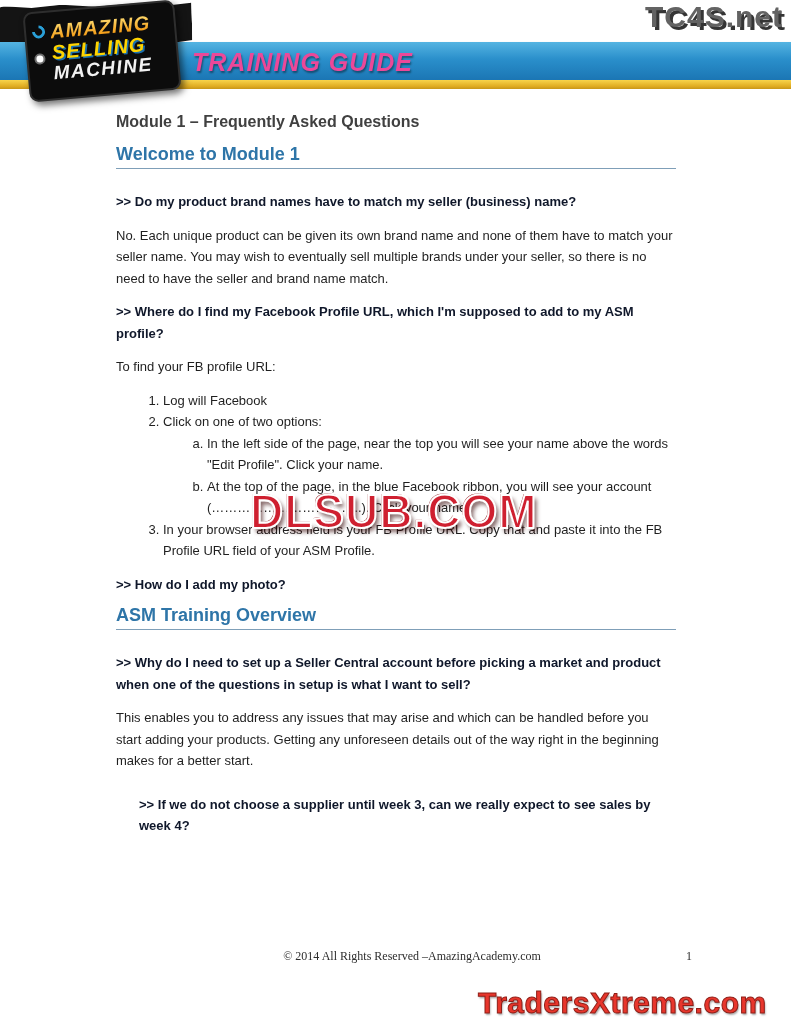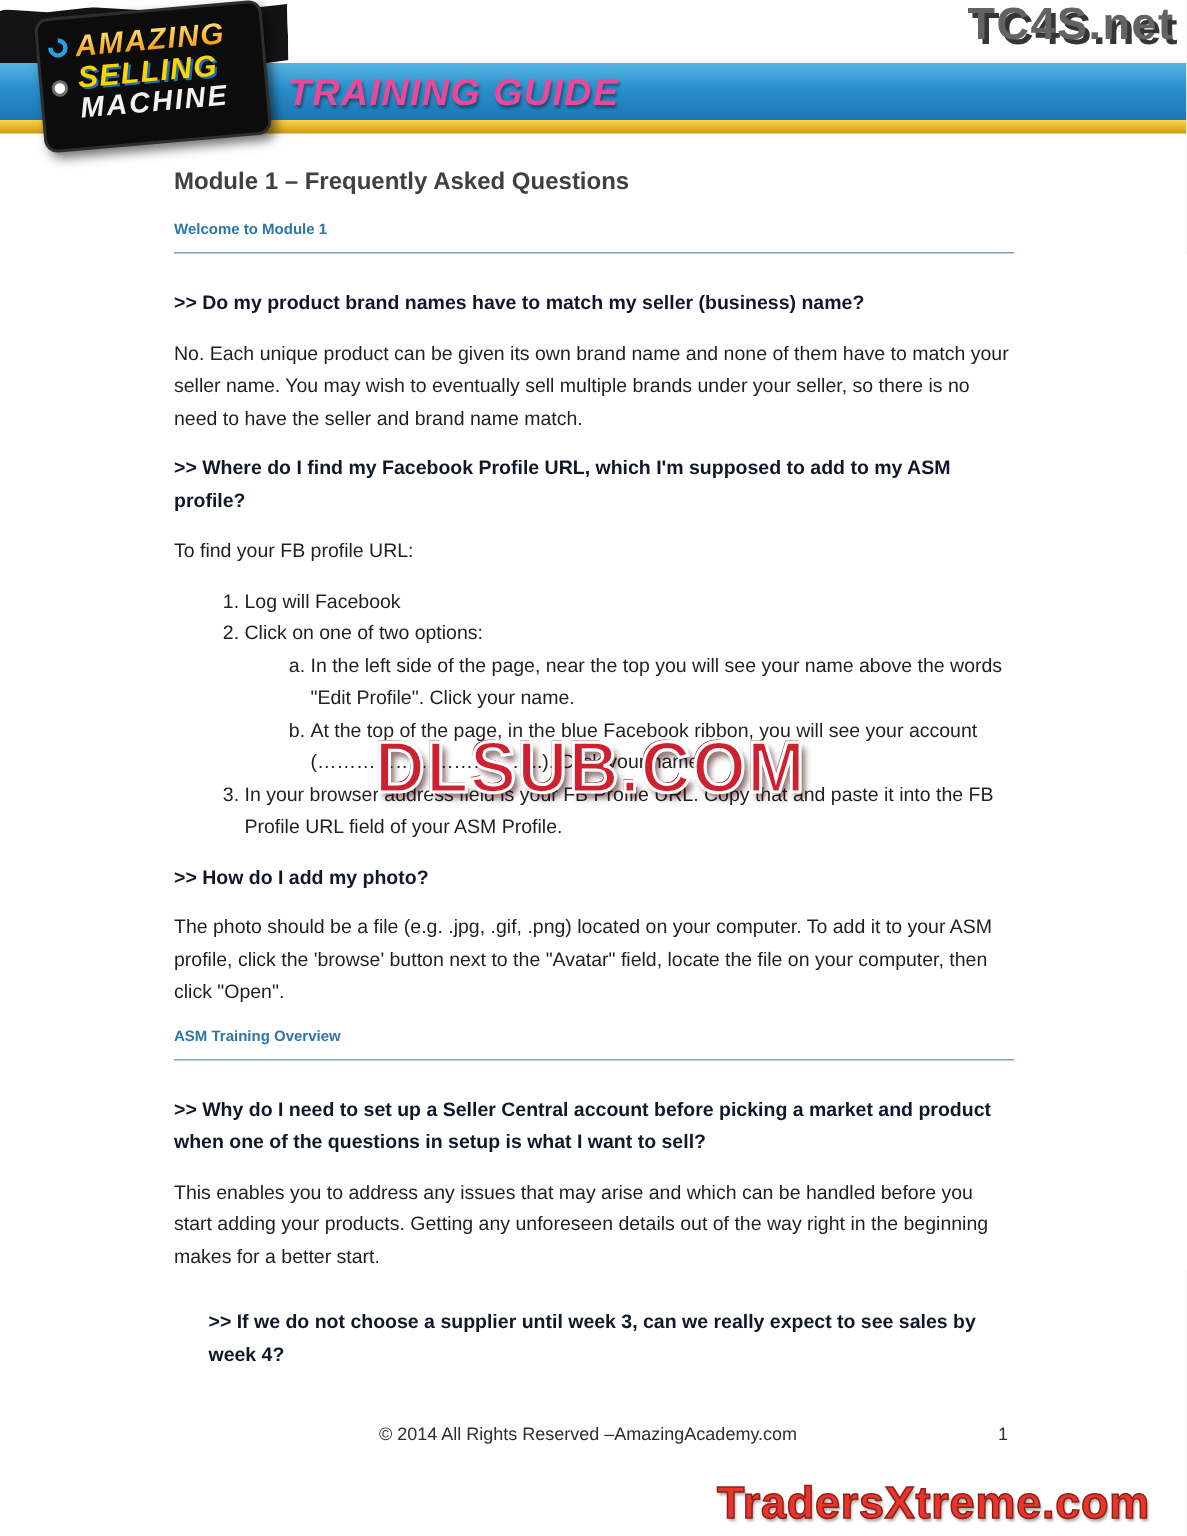--- a/index.html
+++ b/index.html
@@ -30,38 +30,38 @@
   .logo-machine { font-size:19px; letter-spacing:1.5px; color:#f2f2f2; }
   .swoosh-icon { position:absolute; left:6px; top:12px; width:13px; height:13px; border:3px solid #2aa0d8;
                  border-top-color:transparent; border-radius:50%; transform:rotate(-40deg); }
   .site-tag { position:absolute; right:8px; top:0px; font-size:30px; font-weight:800; letter-spacing:1px;
               color:#636363; text-shadow:3px 3px 0 #353535; }
 
   
   .content { position:absolute; left:116px; top:112px; width:560px; color:#1f1f1f;
              font-size:13px; line-height:21.5px; }
   .page-title { color:#404040; font-size:16px; font-weight:bold; margin:0 0 14px 0; line-height:20px; }
-  .section-heading { color:#2e75a8; font-size:10px; font-weight:bold; margin:12px 0 22px 0;
+  .section-heading { color:#2e75a8; font-size:18px; font-weight:bold; margin:12px 0 22px 0;
                      padding-bottom:6px; border-bottom:1px solid #7f9fb8; line-height:16px; }
   .question { font-weight:bold; margin:0 0 12px 0; color:#0f172a; }
   .answer { margin:0 0 12px 0; }
   ol.main-list { margin:0 0 12px 0; padding-left:47px; }
   ol.sub-list { list-style-type:lower-alpha; margin:0; padding-left:44px; }
   .q-extra-gap { margin-top:22px;margin-left:23px; }
 
   
   .wm-center { position:absolute; left:250px; top:484px; font-size:46px; font-weight:900; letter-spacing:1px;
                color:#cf2030; -webkit-text-stroke:2px #ffffff;
                text-shadow:3px 4px 4px rgba(50,0,0,0.6), -1px -1px 0 #8a1418; transform:scaleY(1.05); }
   .wm-bottom { position:absolute; left:478px; top:986px; font-size:30px; font-weight:900;
                color:#e8362c; -webkit-text-stroke:1px #8d1d16;
                text-shadow:1px 2px 2px rgba(0,0,0,0.35); letter-spacing:0.5px; }
 
   
-  .footer { position:absolute; left:112px; top:949px; width:560px; font-family:Liberation Sans, sans-serif;
+  .footer { position:absolute; left:132px; top:949px; width:560px; font-family:Liberation Serif, serif;
             font-size:12px; color:#2d2d2d; }
   .footer .copyright { display:block; text-align:center; }
   .footer .pagenum { position:absolute; right:0; top:0; }
 </style>
 </head>
 <body>
 
 <div class="page">
 
   <div class="header">
@@ -98,21 +98,20 @@
         <span>Click on one of two options:</span>
         <ol class="sub-list">
           <li>In the left side of the page, near the top you will see your name above the words "Edit Profile".  Click your name.</li>
           <li>At the top of the page, in the blue Facebook ribbon, you will see your account (……………………………..). Click your name.</li>
         </ol>
       </li>
       <li>In your browser address field is your FB Profile URL.  Copy that and paste it into the FB Profile URL field of your ASM Profile.</li>
     </ol>
 
     <p class="question">&gt;&gt; How do I add my photo?</p>
-    <p class="answer">The photo should be a file (e.g. .jpg, .gif, .png) located on your computer.  To add it to your ASM profile, click the 'browse' button next to the "Avatar" field, locate the file on your computer, then click "Open".</p>
 
     <div class="section-heading">ASM Training Overview</div>
 
     <p class="question">&gt;&gt; Why do I need to set up a Seller Central account before picking a market and product when one of the questions in setup is what I want to sell?</p>
     <p class="answer">This enables you to address any issues that may arise and which can be handled before you start adding your products.  Getting any unforeseen details out of the way right in the beginning makes for a better start.</p>
 
     <p class="question q-extra-gap">&gt;&gt; If we do not choose a supplier until week 3, can we really expect to see sales by week 4?</p>
   </div>
 
   <div class="wm-center">DLSUB.COM</div>

